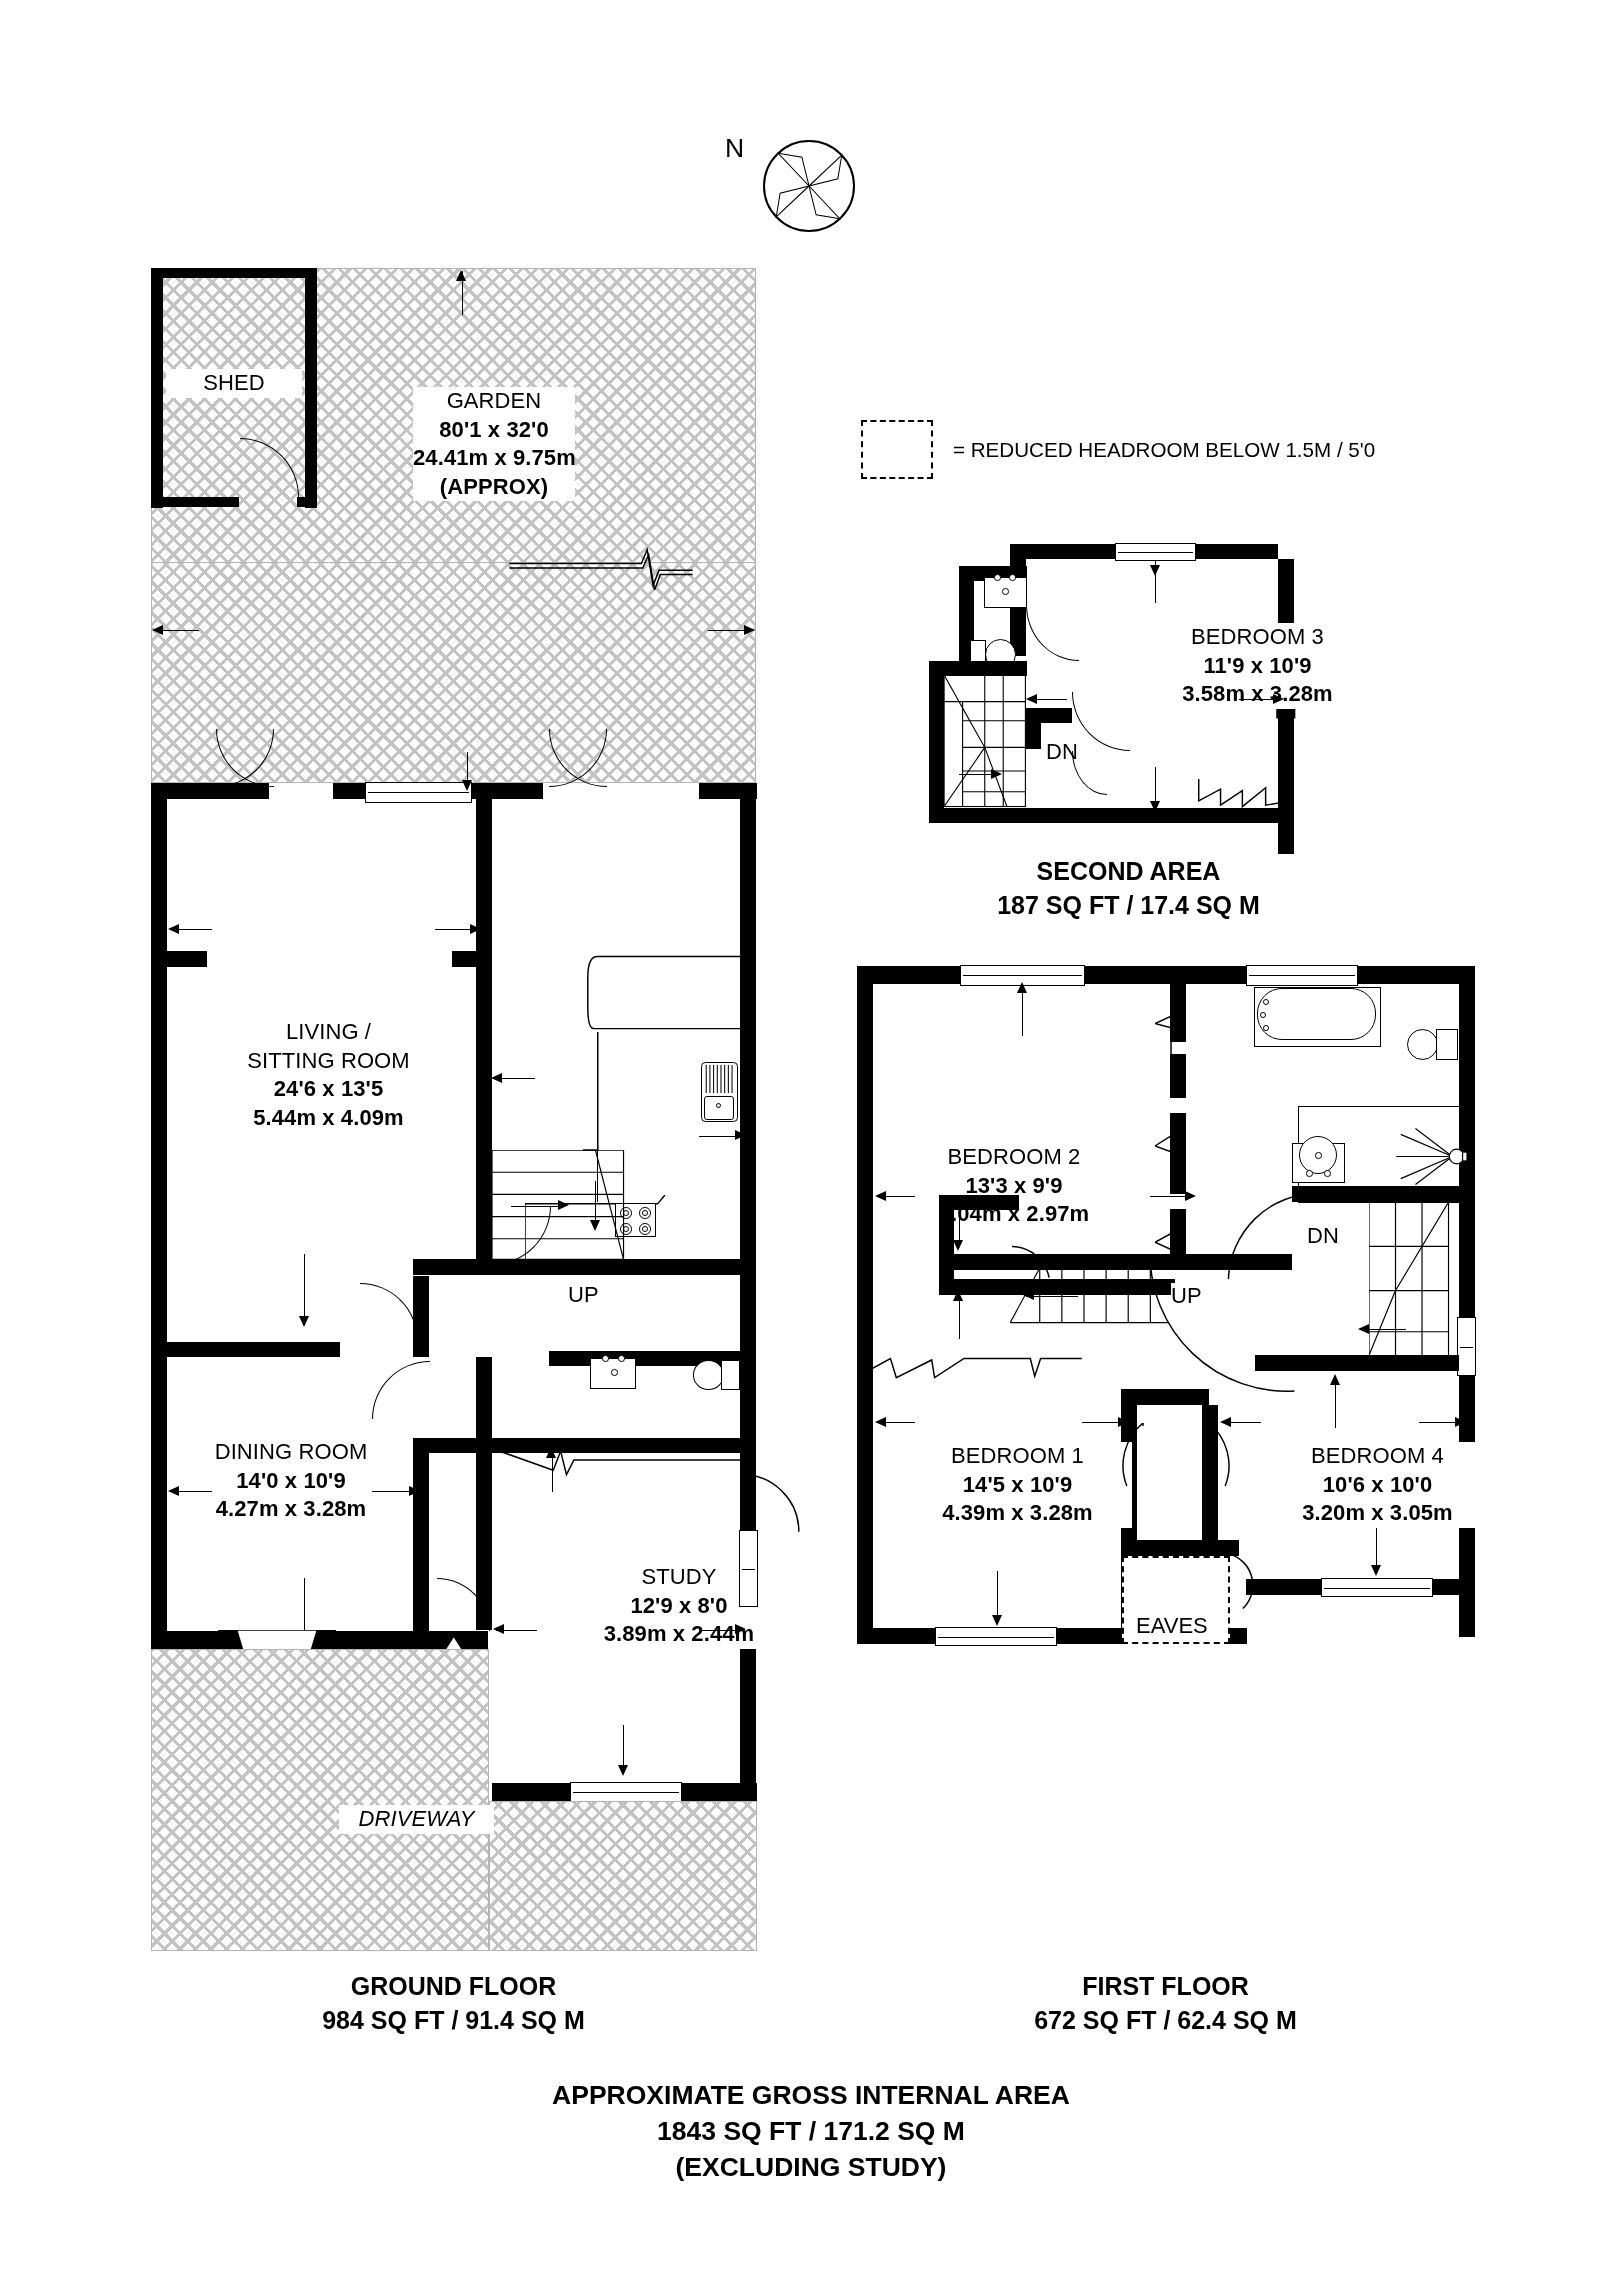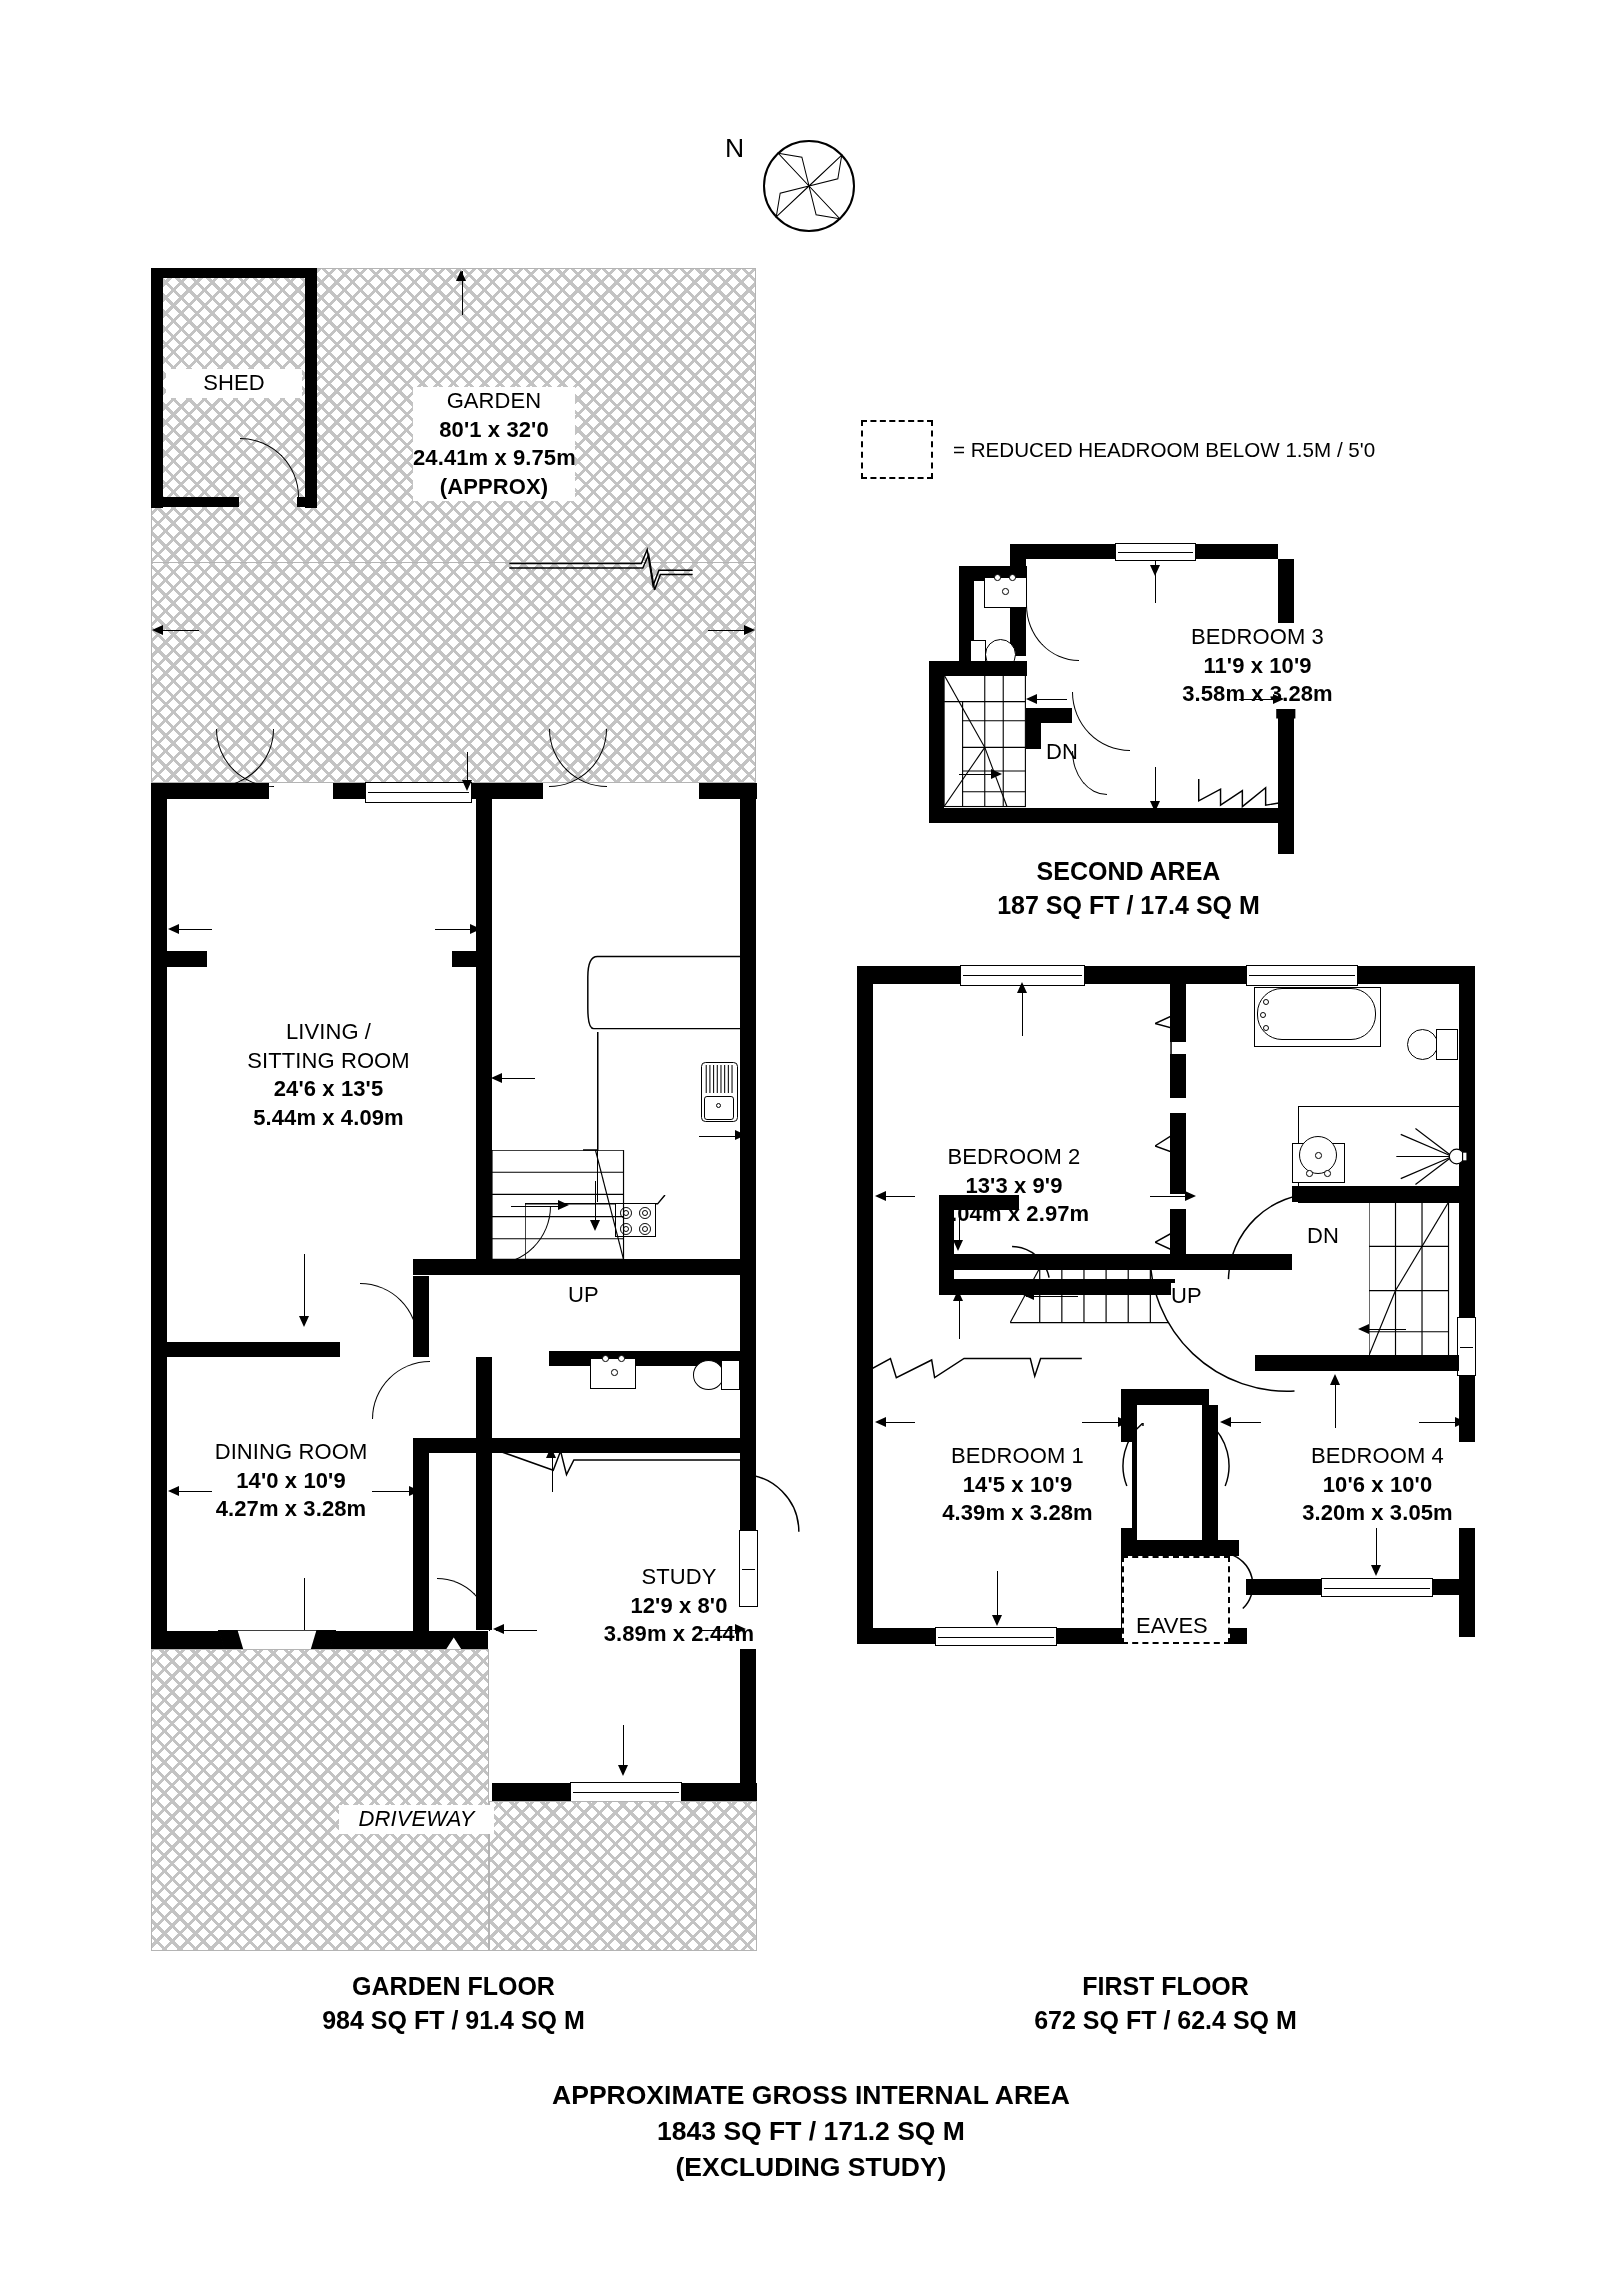--- a/index.html
+++ b/index.html
@@ -546,21 +546,21 @@
     <span class="dm">3.20m x 3.05m</span>
   </div>
   <div class="dimh" style="left:1223px;top:1422px;width:38px;"></div>
   <div class="ah ah-lf" style="left:1220px;top:1417px;"></div>
   <div class="dimh" style="left:1419px;top:1422px;width:38px;"></div>
   <div class="ah ah-rt" style="left:1455px;top:1417px;"></div>
   <div class="dimv" style="left:1335px;top:1379px;height:49px;"></div>
   <div class="ah ah-up" style="left:1330px;top:1374px;"></div>
 
   <div class="floor-title" style="left:129px;top:1970px;width:649px;">
-    <span>GARDEN FLOOR</span><br>
+    <span>GROUND FLOOR</span><br>
     <span>984 SQ FT / 91.4 SQ M</span>
   </div>
 
   <div class="floor-title" style="left:841px;top:1970px;width:649px;">
     <span>FIRST FLOOR</span><br>
     <span>672 SQ FT / 62.4 SQ M</span>
   </div>
 
   <div class="total-title" style="left:0;top:2078px;">
     <span>APPROXIMATE GROSS INTERNAL AREA</span><br>

